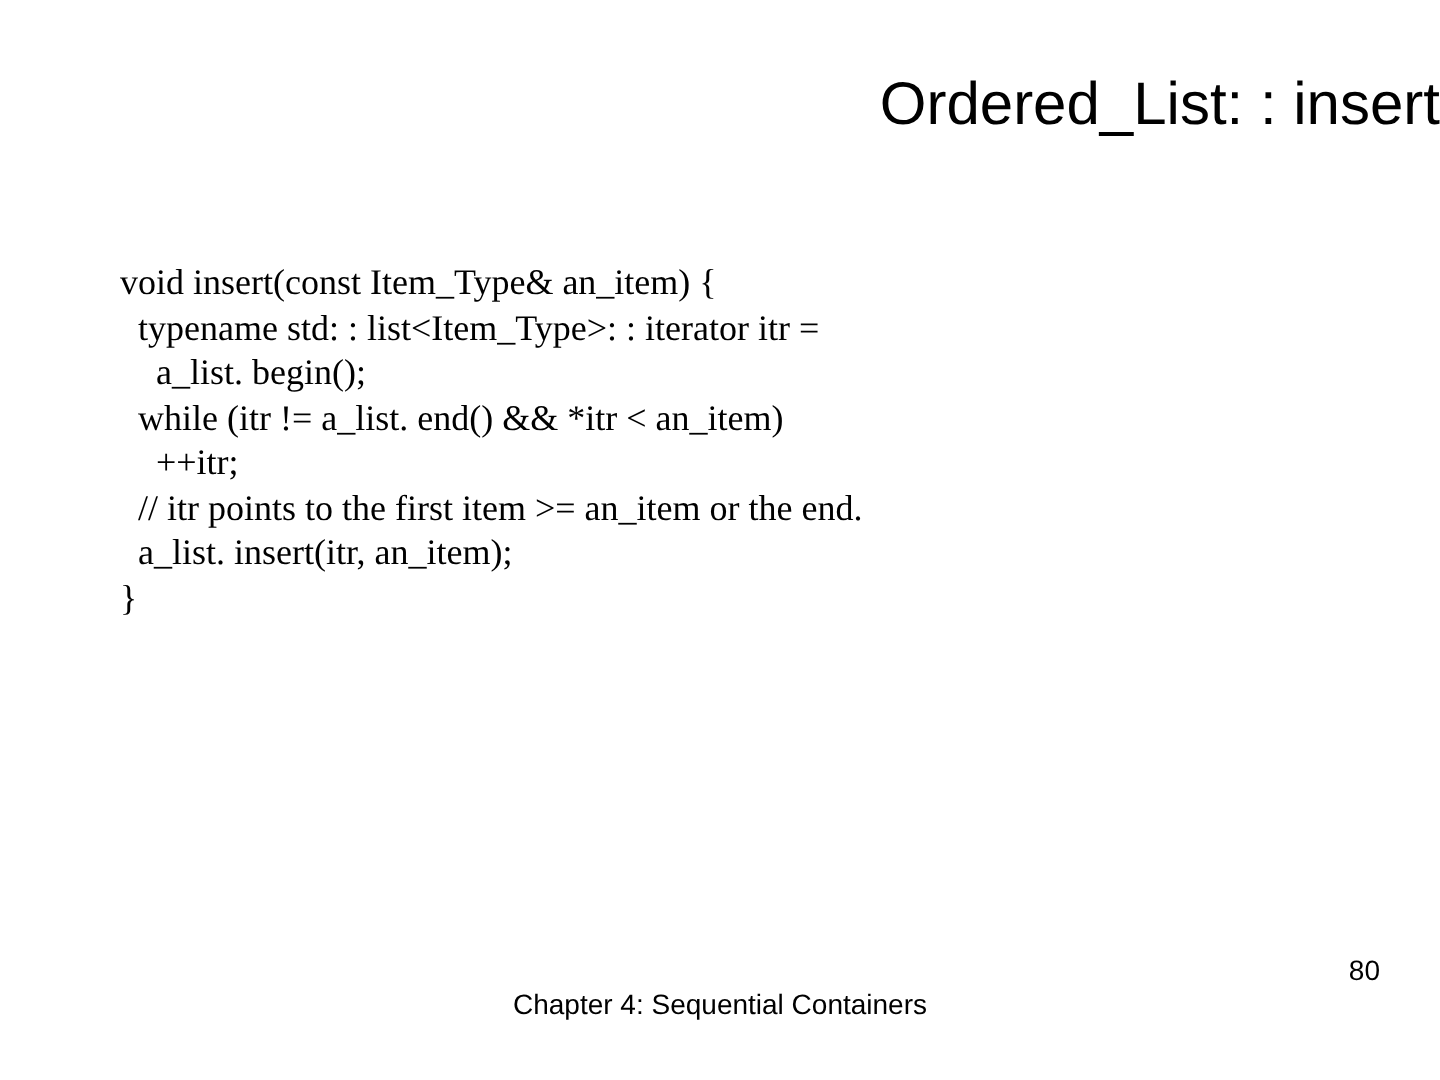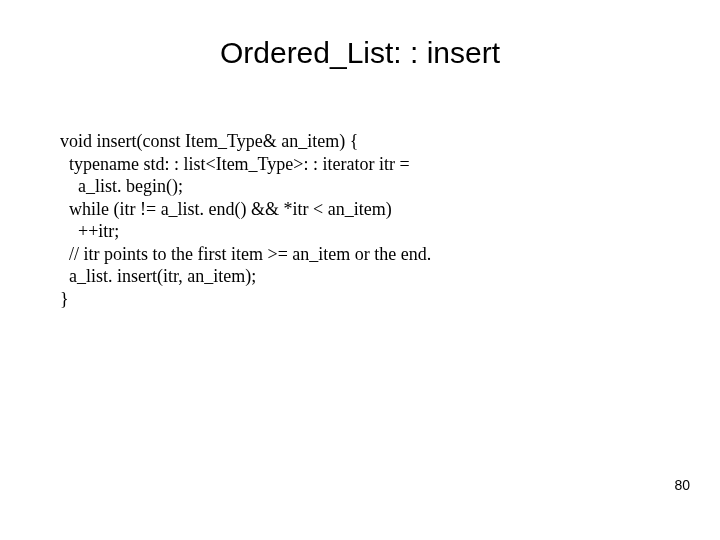--- a/index.html
+++ b/index.html
@@ -1,31 +1,32 @@
 <!DOCTYPE html>
 <html><head>
 <meta charset="utf-8">
 <style>
   * { margin: 0; padding: 0; box-sizing: border-box; }
   html, body { width: 720px; height: 540px; background: #fff; font-family: Arial, Helvetica, sans-serif; color: #000; }
   .slide { position: relative; width: 720px; height: 540px; }
-  .title { position: absolute; top: 36px; left: 0; width: 100%; text-align: center; font-size: 30px; font-weight: 400; }
+  .title { position: absolute; top: 36px; left: 0; width: 100%; text-align: right; font-size: 30px; font-weight: 400; }
   .code { position: absolute; top: 130px; left: 60px; right: 20px; font-family: Liberation Serif, serif; font-size: 18px; line-height: 1.25; white-space: pre; }
   .footer-center { position: absolute; bottom: 30px; left: 0; width: 100%; text-align: center; font-size: 14px; }
   .footer-right { position: absolute; bottom: 47px; right: 30px; font-size: 14px; }
 </style>
 </head>
 <body>
 
 <div class="slide">
   <div class="title">Ordered_List: : insert</div>
 
   <div class="code"><span>void insert(const Item_Type&amp; an_item) {</span>
 <span>  typename std: : list&lt;Item_Type&gt;: : iterator itr =</span>
 <span>    a_list. begin();</span>
 <span>  while (itr != a_list. end() &amp;&amp; *itr &lt; an_item)</span>
 <span>    ++itr;</span>
 <span>  // itr points to the first item &gt;= an_item or the end.</span>
 <span>  a_list. insert(itr, an_item);</span>
 <span>}</span></div>
 
+  <div class="footer-center">Chapter 4: Sequential Containers</div>
   <div class="footer-right">80</div>
 </div>
 
 </body></html>

